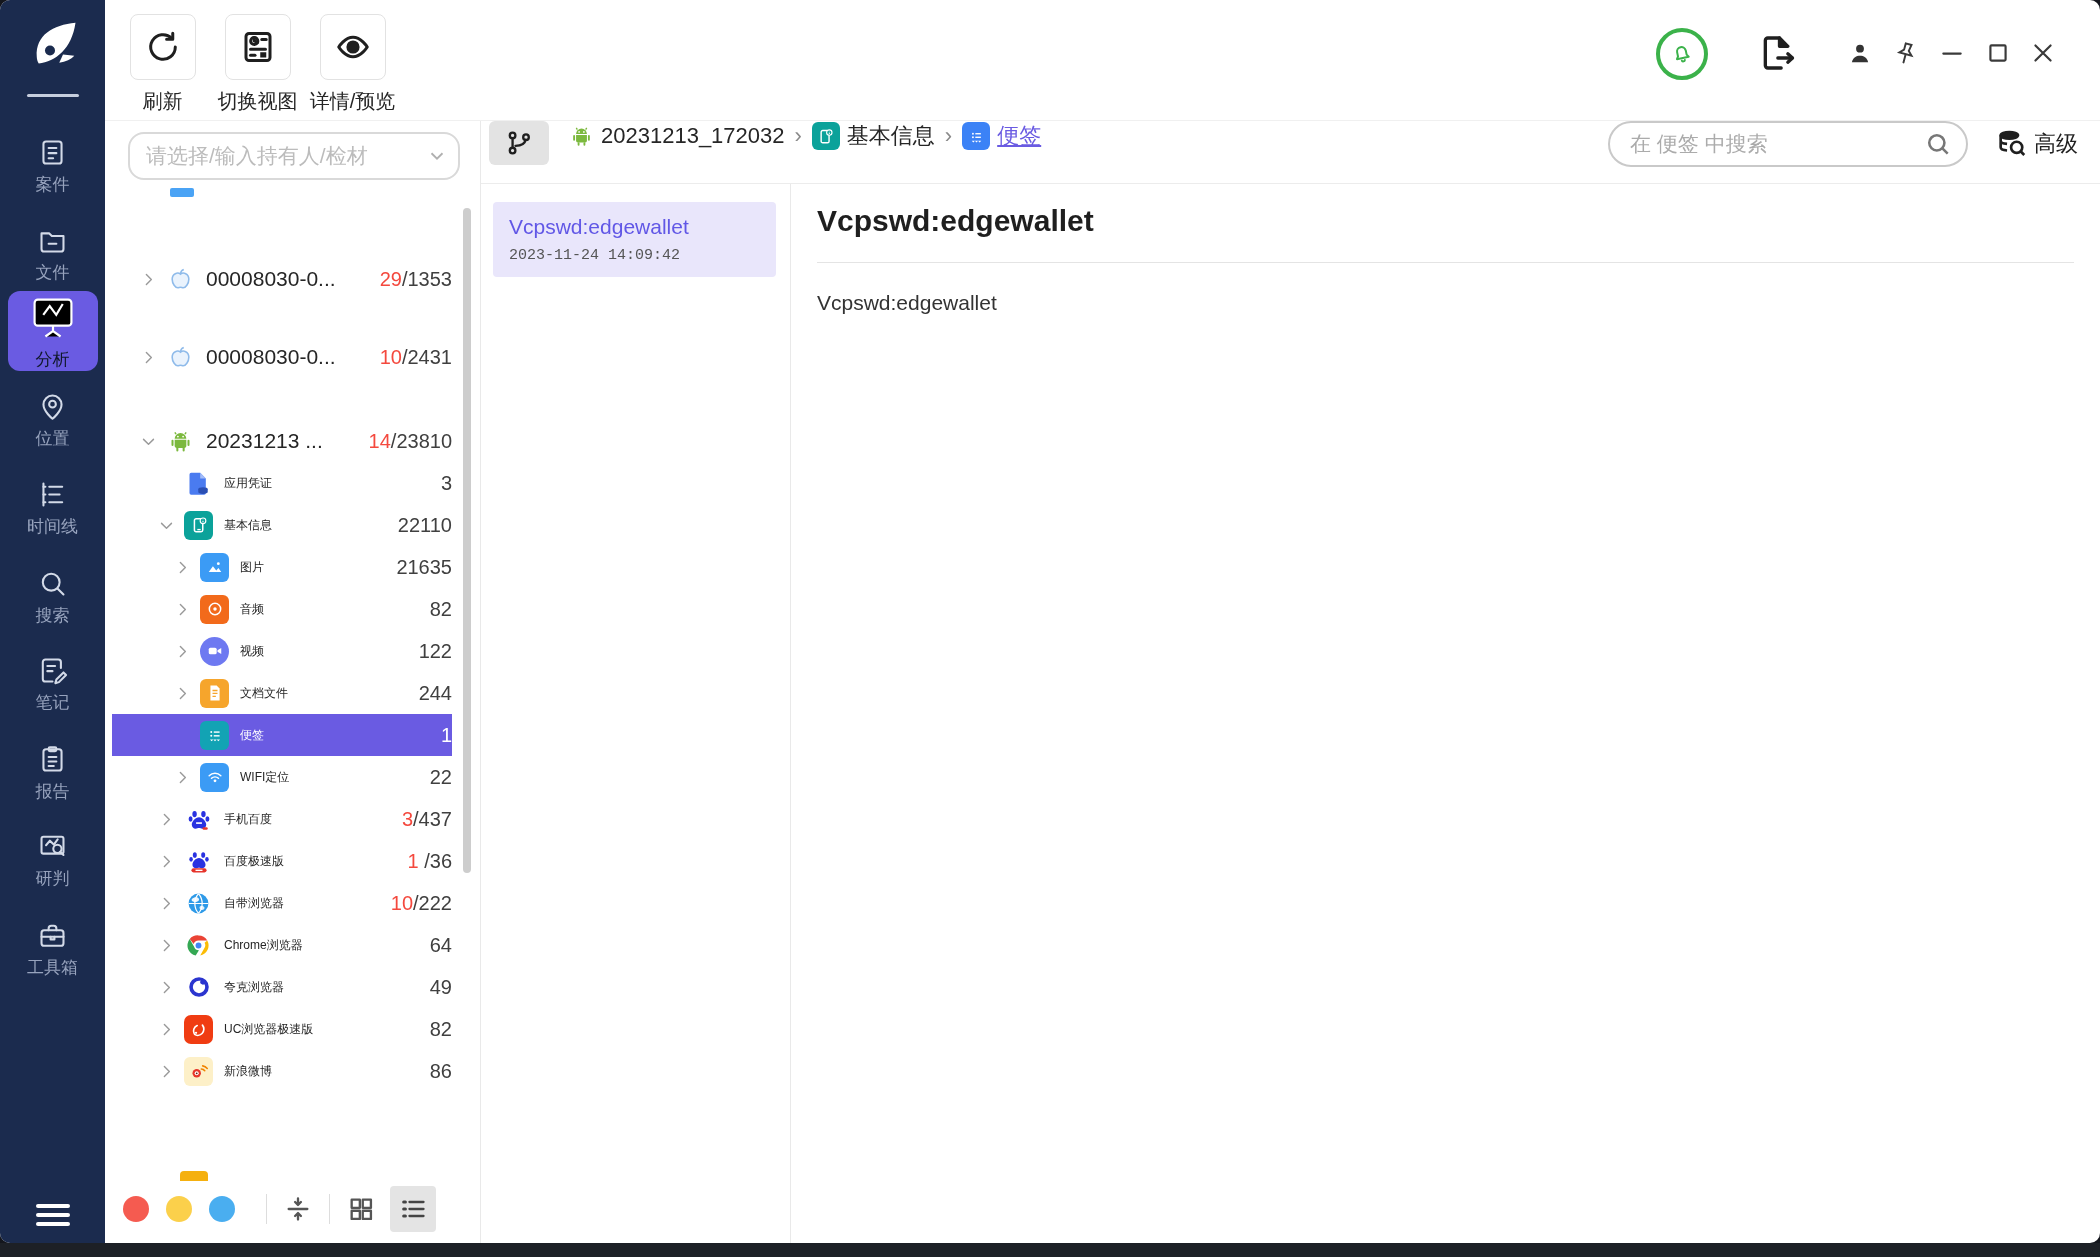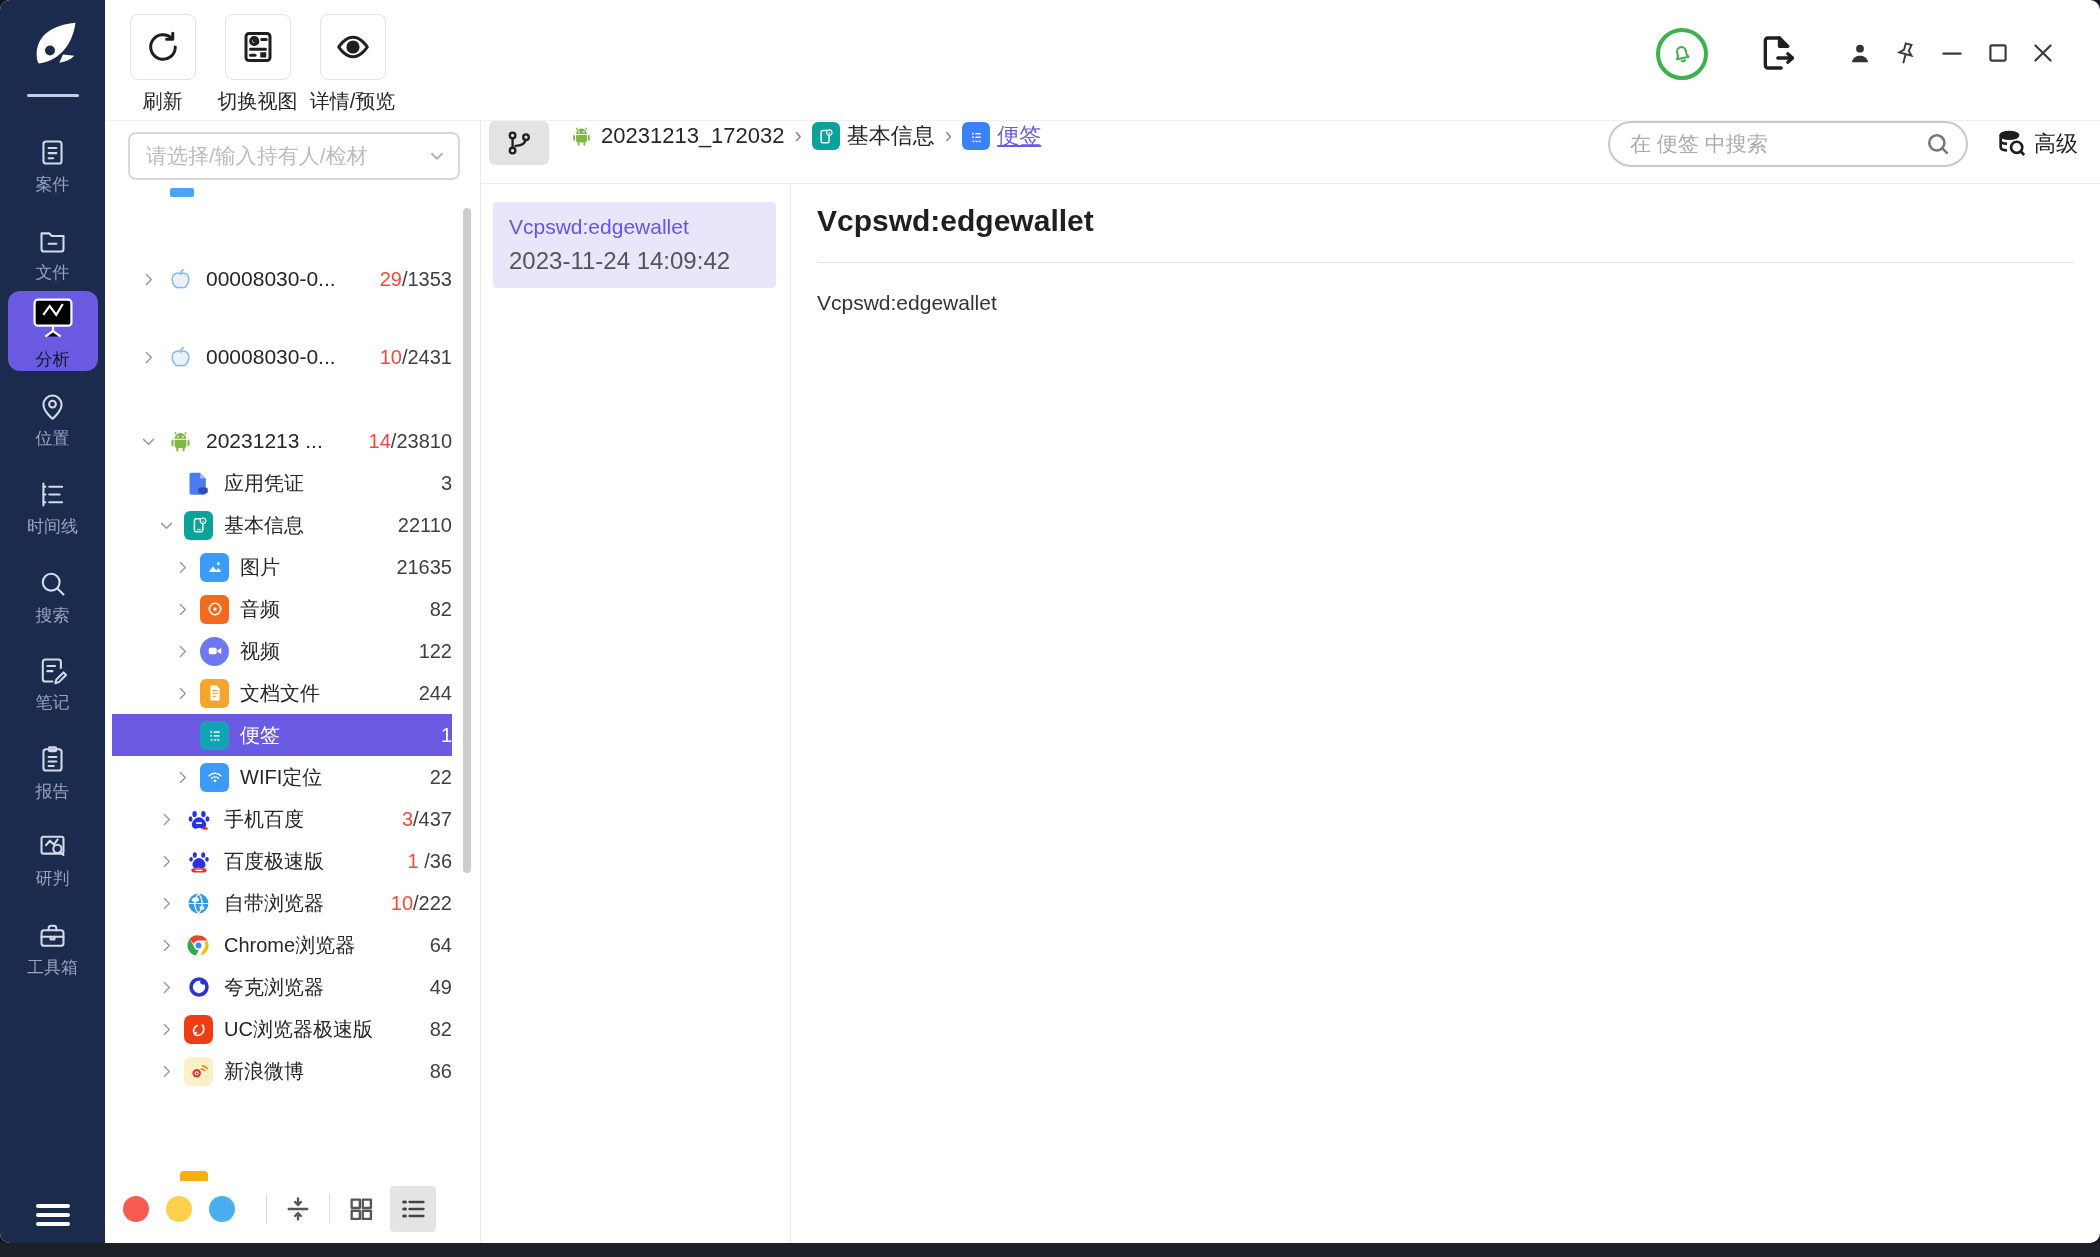--- a/index.html
+++ b/index.html
@@ -36,37 +36,37 @@
 
   .green-badge{position:absolute;left:1551px;top:28px;width:44px;height:44px;border:4px solid #3bb24a;border-radius:50%;display:flex;align-items:center;justify-content:center;cursor:pointer;}
   .export-ic{position:absolute;left:1652px;top:33px;width:40px;height:40px;cursor:pointer;}
   .wctl{position:absolute;top:40px;width:26px;height:26px;cursor:pointer;}
   .wctl svg{width:26px;height:26px;stroke:#3a3a3a;stroke-width:2;fill:none;stroke-linecap:round;}
 
   .content{flex:1;display:flex;min-height:0;}
 
   
   .tree-panel{width:375px;flex:none;border-right:1px solid #e9e9e9;position:relative;display:flex;flex-direction:column;}
-  .tree-filter{margin:11px 20px 0 23px;height:48px;border:2px solid #d9d9d9;border-radius:8px;display:flex;align-items:center;box-sizing:border-box;overflow:hidden;}
+  .tree-filter{margin:11px 20px 0 23px;height:48px;border:2px solid #d9d9d9;border-radius:16px;display:flex;align-items:center;box-sizing:border-box;overflow:hidden;}
   .tree-filter .ph{flex:1;margin-left:16px;font-size:21px;color:#bcbcbc;white-space:nowrap;overflow:hidden;}
   .tree-filter svg{width:22px;height:22px;stroke:#b0b0b0;stroke-width:2;fill:none;flex:none;margin-right:10px;}
   .tree-scroll{position:relative;flex:1;overflow:hidden;padding-top:78px;box-sizing:border-box;}
   .sliver-top{position:absolute;top:8px;left:65px;width:24px;height:9px;background:#4aa3f5;border-radius:2px;}
   .sliver-bottom{position:absolute;bottom:0px;left:75px;width:28px;height:10px;background:#f5b00f;border-radius:4px 4px 0 0;}
   .vscroll{position:absolute;right:9px;top:28px;width:8px;height:665px;border-radius:4px;background:#cdcdcd;}
 
   .trow{height:42px;display:flex;align-items:center;margin:0 28px 0 7px;cursor:pointer;}
   .trow.mt36{margin-top:36px}.trow.mt42{margin-top:42px}
   .lvl1{padding-left:28px}.lvl2{padding-left:46px}.lvl3{padding-left:62px}
   .chev{width:26px;flex:none;display:flex;align-items:center;}
   .chev svg{width:17px;height:17px;stroke:#9a9a9a;stroke-width:2;fill:none;stroke-linecap:round;stroke-linejoin:round;}
   .chev.down svg{transform:rotate(90deg);}
   .ticon{width:29px;height:29px;flex:none;margin-right:11px;display:flex;align-items:center;justify-content:center;}
   .sq{width:29px;height:29px;border-radius:6px;display:flex;align-items:center;justify-content:center;}
-  .tlabel{flex:1;font-size:20px;color:#262626;white-space:nowrap;overflow:hidden;}
+  .tlabel{flex:1;font-size:12px;color:#262626;white-space:nowrap;overflow:hidden;}
   .lvl1 .tlabel{font-size:21px;}
   .tcount{font-size:20px;white-space:nowrap;}
   .tcount .red{color:#f4493e;}
   .tcount .cnt{color:#404040;}
   .trow.selected{background:#6a5be2;}
   .trow.selected .tlabel,.trow.selected .cnt{color:#fff;}
 
   .tree-bottombar{height:56px;flex:none;display:flex;align-items:center;padding:0 8px 6px 18px;}
   .dot{width:26px;height:26px;border-radius:50%;margin-right:17px;cursor:pointer;flex:none;}
   .dot.red{background:#f55b50}.dot.yellow{background:#fbd04b}.dot.blue{background:#4aaef0}
@@ -90,21 +90,21 @@
   .crumb-search .ph{flex:1;margin-left:20px;font-size:21px;color:#ababab;white-space:nowrap;}
   .crumb-search svg{width:28px;height:28px;stroke:#777;stroke-width:2.2;fill:none;flex:none;margin-right:14px;}
   .advanced{display:flex;align-items:center;margin-left:28px;cursor:pointer;}
   .advanced svg{width:32px;height:32px;margin-right:6px;}
   .advanced span{font-size:22px;color:#1f1f1f;}
 
   .panes{flex:1;display:flex;min-height:0;}
   .list-panel{width:310px;flex:none;border-right:1px solid #e9e9e9;padding:18px 14px 0 12px;box-sizing:border-box;}
   .list-item{background:#e9e6fb;border-radius:4px;padding:13px 16px;cursor:pointer;}
   .li-title{font-size:21px;color:#6157e6;margin-bottom:8px;}
-  .li-time{font-size:24px;color:#555;}
+  .li-time{font-size:15px;color:#555;font-family:Liberation Mono, monospace;}
 
   .detail-panel{flex:1;padding:20px 26px 0 26px;min-width:0;}
   .detail-title{font-size:30px;font-weight:bold;color:#1f1f1f;}
   .detail-divider{border-bottom:1px solid #e4e4e4;margin-top:24px;}
   .detail-body{margin-top:28px;font-size:21px;color:#333;}
 </style>
 </head>
 <body>
 
 <div class="window">

